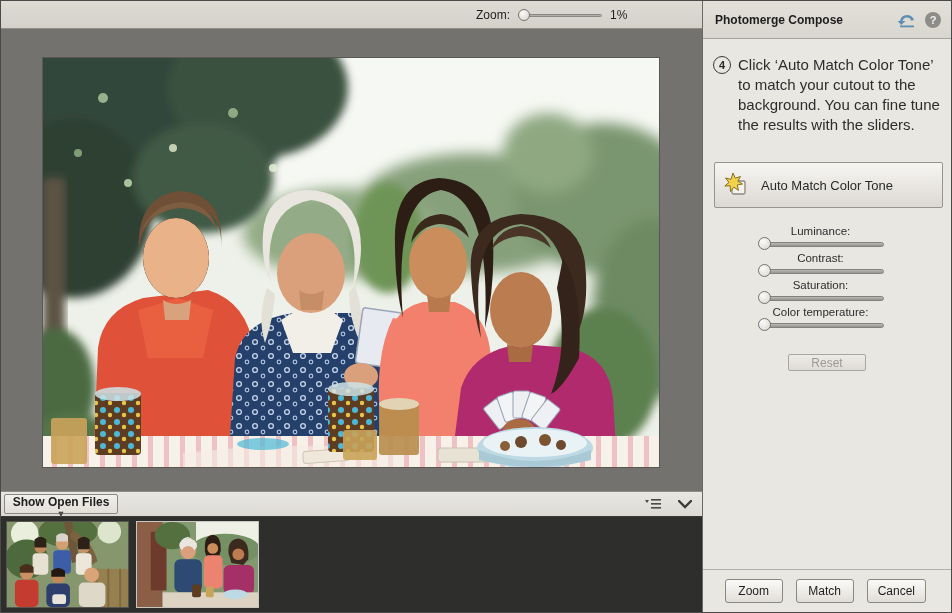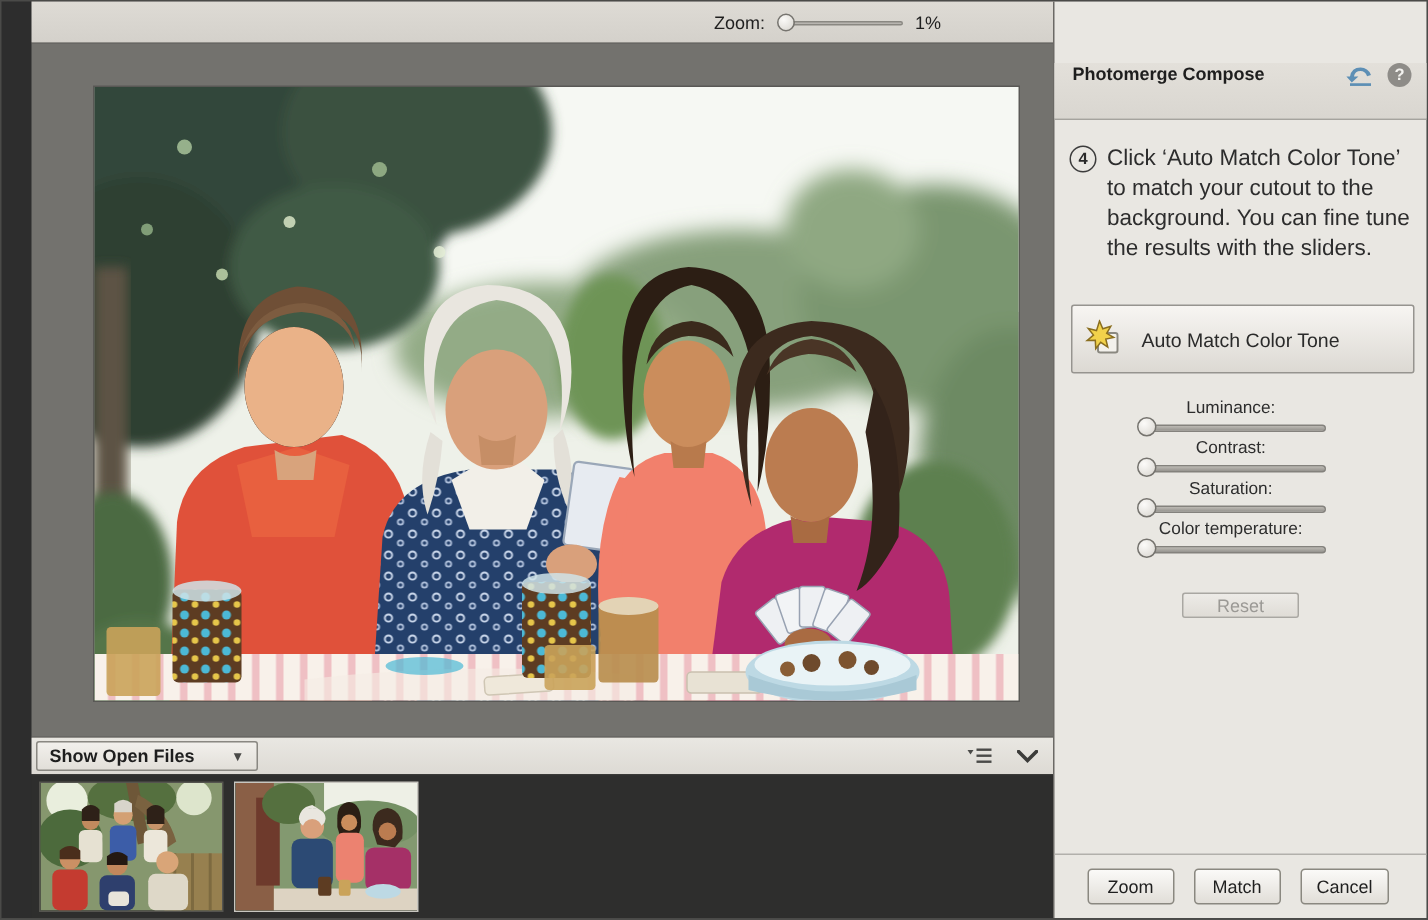--- a/index.html
+++ b/index.html
@@ -1,18 +1,18 @@
 <!DOCTYPE html>
 <html><head>
 <meta charset="utf-8">
 <style>
   * { margin:0; padding:0; box-sizing:border-box; }
   html,body { width:952px; height:613px; overflow:hidden; }
   body { font-family:"Liberation Sans", sans-serif; background:#2d2d2d; }
-  .app { position:relative; width:952px; height:613px; display:flex; border:1px solid #4a4a48;padding-left:20px; }
+  .app { position:relative; width:952px; height:613px; display:flex; border:1px solid #4a4a48; }
 
   
   .left { position:relative; width:703px; height:100%; display:flex; flex-direction:column; }
 
   .toolbar {
     height:28px; background:linear-gradient(#dedbd5,#d4d1cb);
     border-bottom:1px solid #8f8d88;
     display:flex; align-items:center; justify-content:flex-end;
     padding-right:52px; gap:8px; flex:0 0 auto;
   }
@@ -36,24 +36,24 @@
   }
   .photo svg { display:block; width:100%; height:100%; }
 
   .binbar {
     height:26px; background:linear-gradient(#e9e7e2,#dddad4);
     border-top:1px solid #8f8d88; border-bottom:1px solid #3a3a38;
     display:flex; align-items:center; justify-content:space-between;
     padding:0 10px 0 3px; flex:0 0 auto;
   }
   .dropdown {
-    width:148px; height:20px; background:linear-gradient(#f2f0ec,#e2dfd9);
+    width:114px; height:20px; background:linear-gradient(#f2f0ec,#e2dfd9);
     border:1px solid #8a8882; border-radius:2px;
     display:flex; align-items:center; justify-content:space-between;
-    padding:0 8px; cursor:pointer;
+    padding:0 8px; cursor:pointer;flex-direction:column;
   }
   .dropdown .dlabel { font-size:12px; font-weight:700; color:#1e1e1e; white-space:nowrap; }
   .dropdown .darrow { font-size:9px; color:#4a4a48; }
   .binbar-right { display:flex; align-items:center; gap:16px; }
   .panel-menu-icon, .chev-icon { cursor:pointer; display:inline-flex; }
 
   .photobin { height:95px; background:#2e2e2d; display:flex; gap:7px; padding:4px 0 0 5px; flex:0 0 auto; }
   .thumb { width:123px; height:87px; cursor:pointer; }
   .thumb svg { display:block; width:100%; height:100%; }
   .thumb.t1 { border:1px solid #55544f; }
@@ -61,21 +61,21 @@
 
   
   .panel {
     position:relative; width:249px; height:100%;
     background:#e9e7e2; border-left:1px solid #6b6965;
     display:flex; flex-direction:column;
   }
   .panel-header {
     height:38px; background:linear-gradient(#e3e0da,#d9d6d0);
     border-bottom:1px solid #a5a39e;
-    display:flex; align-items:flex-start; padding:0 10px 0 12px; flex:0 0 auto;margin-top:41px;
+    display:flex; align-items:center; padding:0 10px 0 12px; flex:0 0 auto;
   }
   .panel-title { font-size:12px; font-weight:700; color:#1e1e1e; flex:1; }
   .hdr-icons { display:flex; align-items:center; gap:8px; }
   .undo-icon { cursor:pointer; display:inline-flex; }
   .help-icon {
     width:16px; height:16px; border-radius:50%; background:#8e8c88; color:#f3f2ef;
     font-size:11px; font-weight:700; display:flex; align-items:center; justify-content:center;
     cursor:pointer;
   }
 

